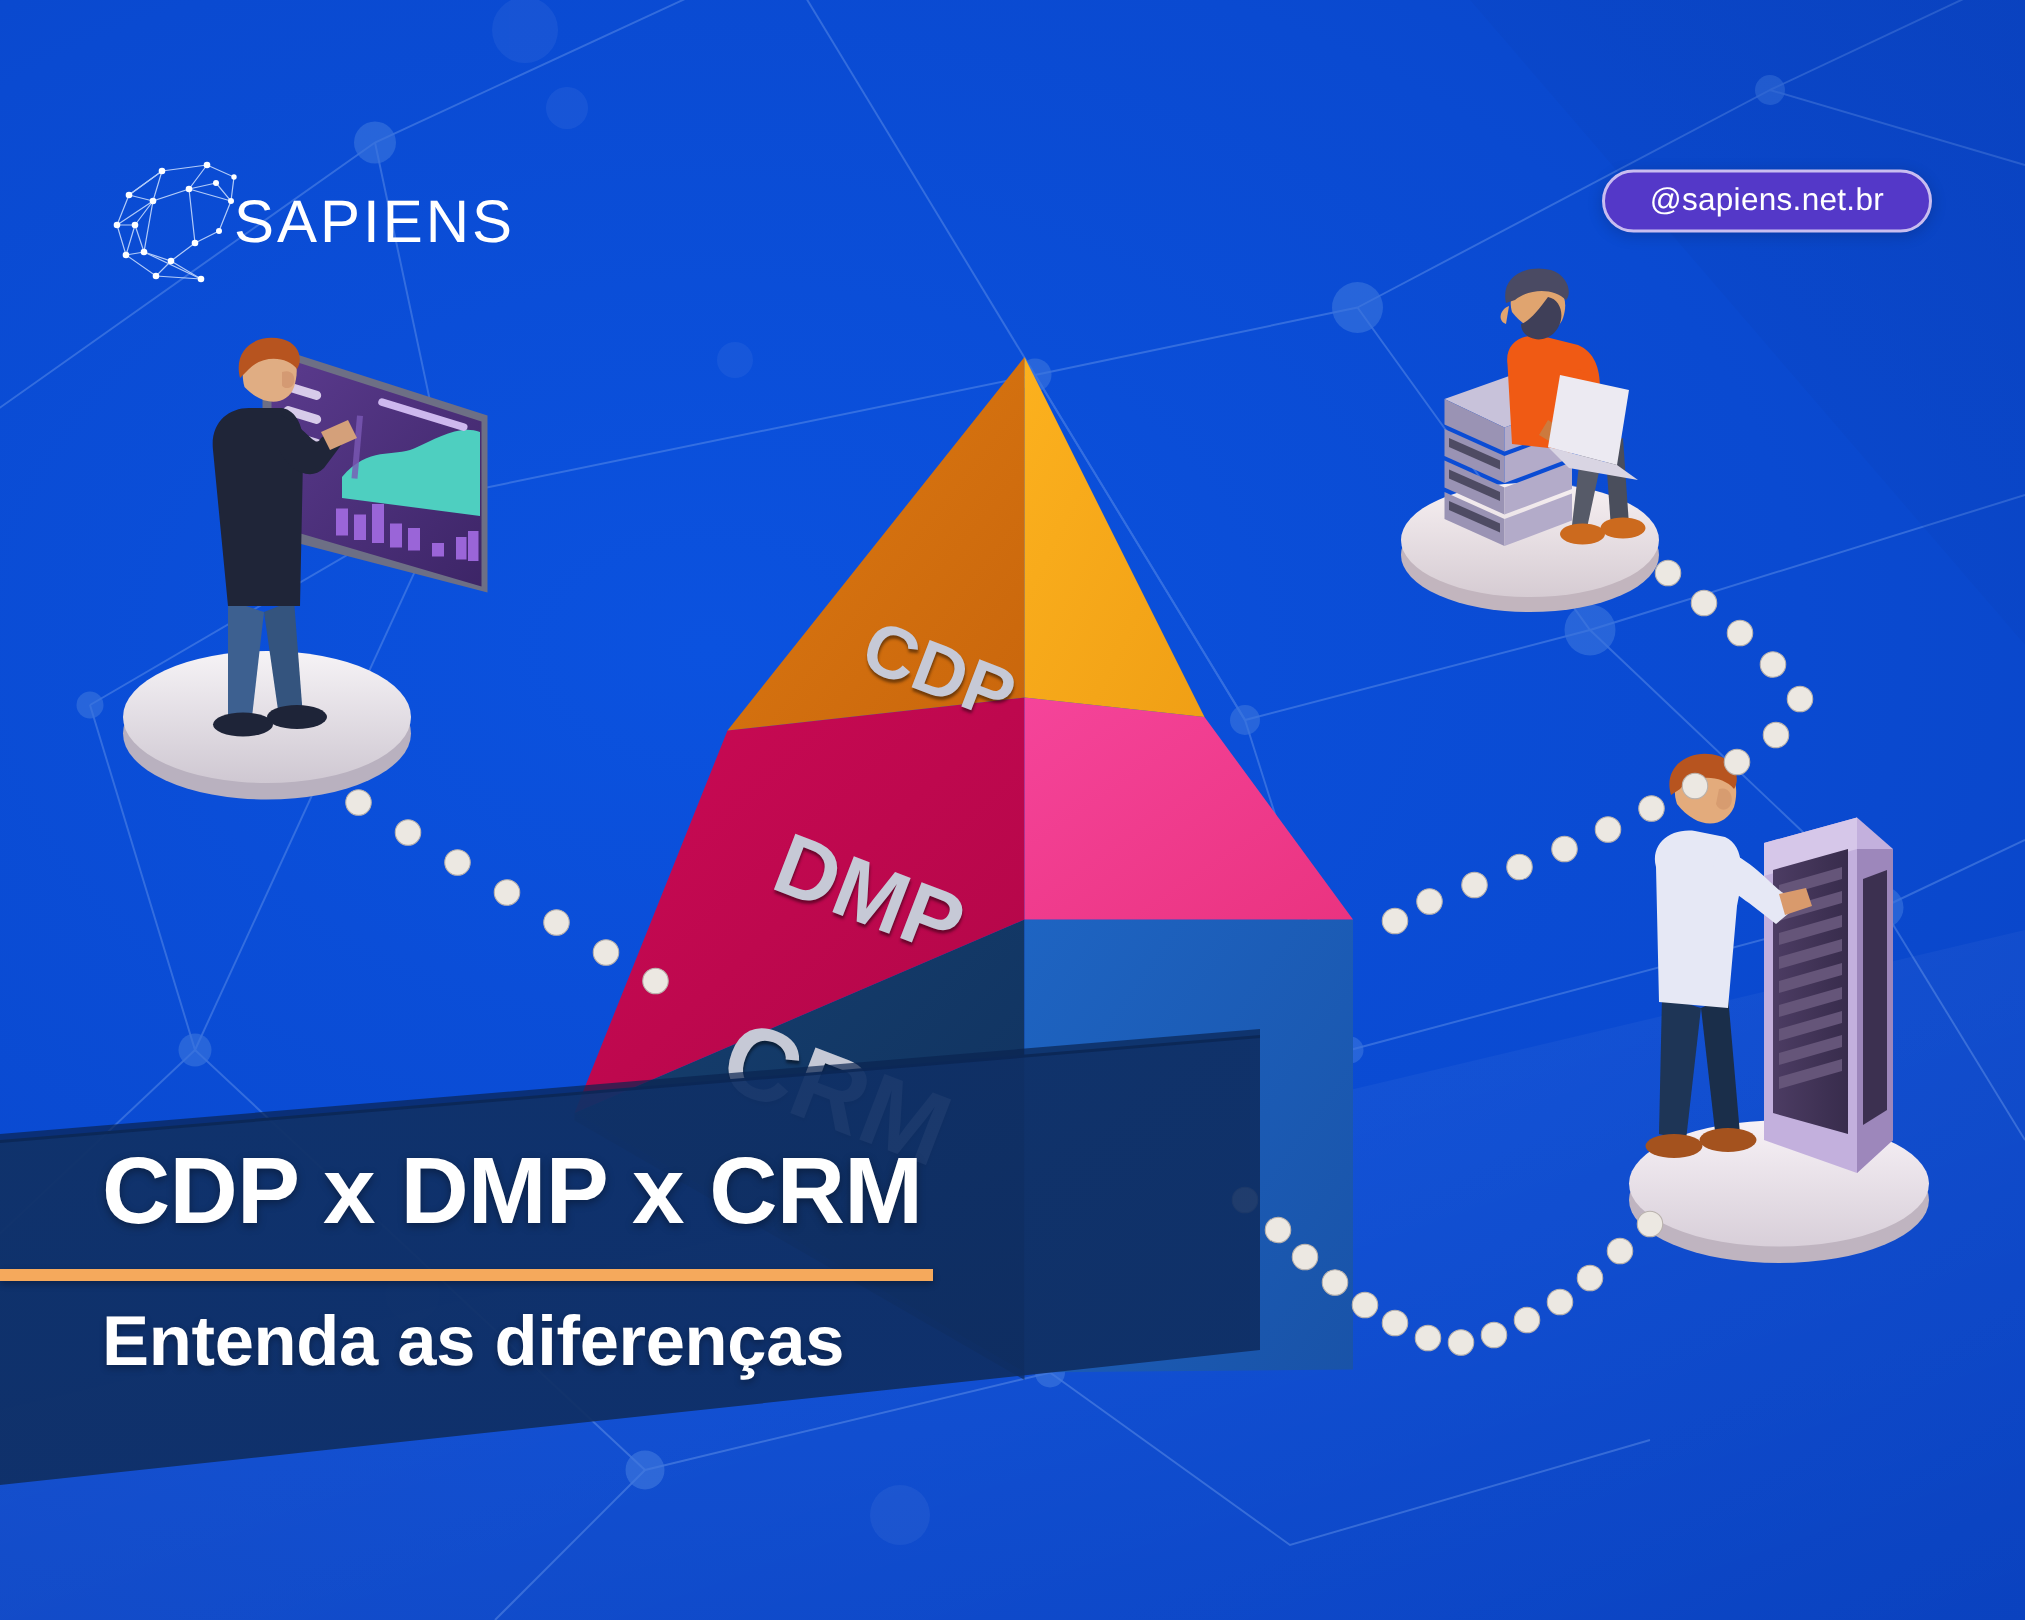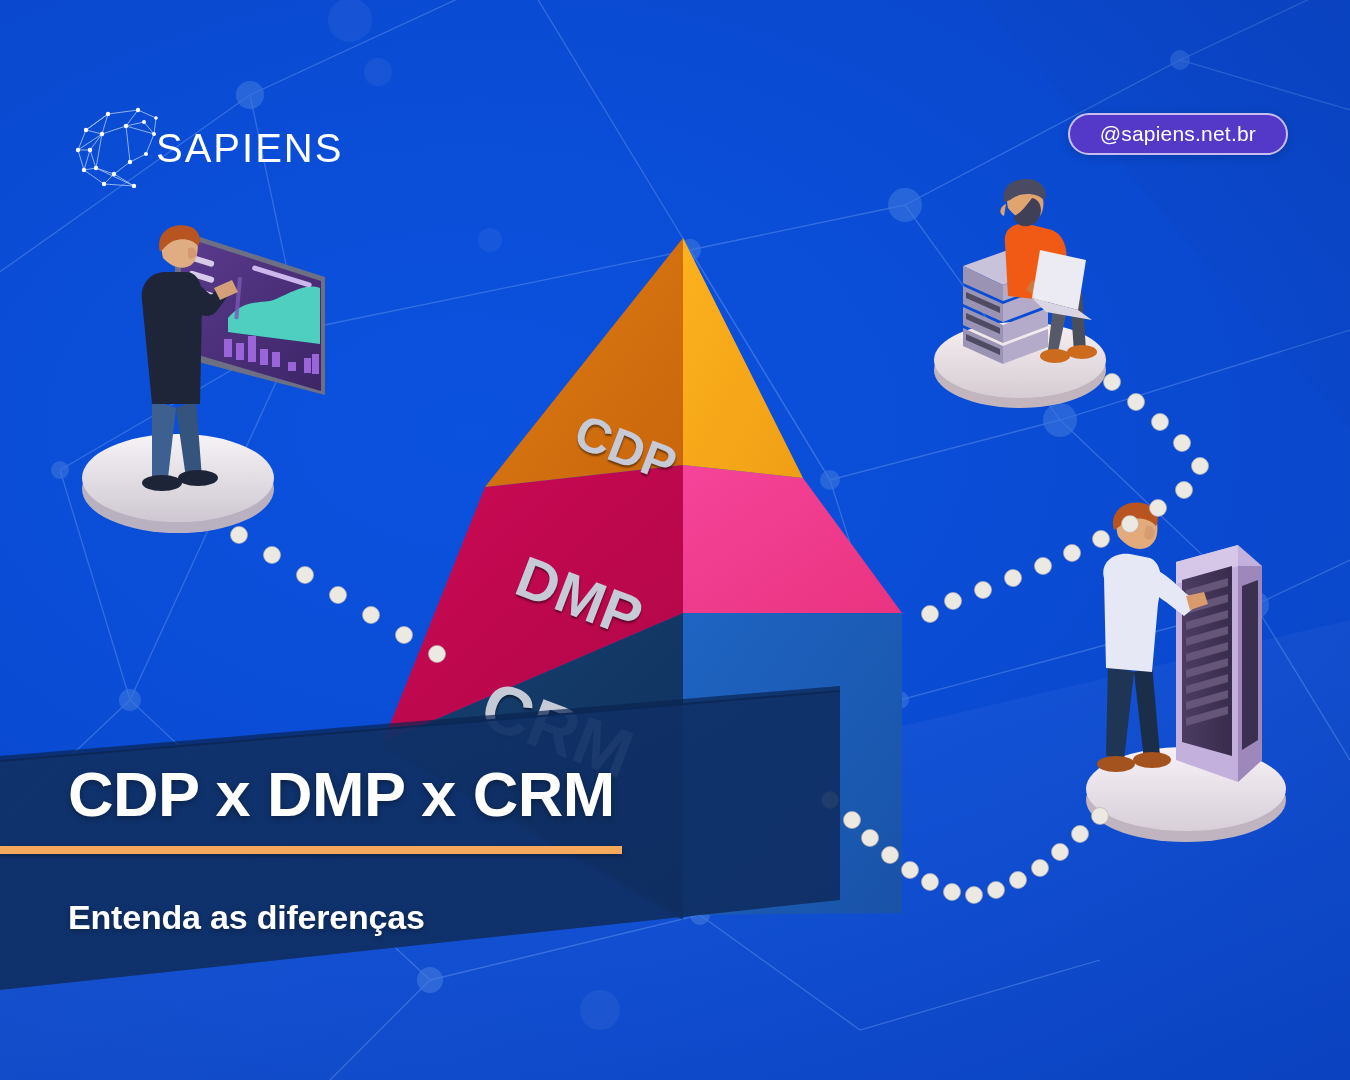--- a/index.html
+++ b/index.html
@@ -31,22 +31,22 @@
   #title-block { position:absolute; left:0; top:738px; width:700px; height:200px; }
   #main-title {
     position:absolute; left:68px; top:20px;
     font-size:63px; font-weight:bold; color:#ffffff; letter-spacing:-.5px;
     text-shadow:0 2px 6px rgba(0,0,0,.35); white-space:nowrap;text-align:center;
   }
   #title-rule { position:absolute; left:0; top:108px; width:622px; height:8px;
                 background:#f5a95c; box-shadow:0 2px 5px rgba(0,0,0,.3); }
   #subtitle {
     position:absolute; left:68px; top:128px;
-    font-size:34px; font-weight:bold; color:#ffffff; letter-spacing:-.2px;
-    text-shadow:0 2px 5px rgba(0,0,0,.3); white-space:nowrap;margin-top:32px;
+    font-size:47px; font-weight:bold; color:#ffffff; letter-spacing:-.2px;
+    text-shadow:0 2px 5px rgba(0,0,0,.3); white-space:nowrap;
   }
 
   
   .pyr-label { position:absolute; font-weight:bold; color:#c6c9d6;
                text-shadow:1px 2px 2px rgba(0,0,0,.45); }
   #label-cdp { left:574px; top:420px; font-size:49px; transform:rotate(21deg); }
   #label-dmp { left:515px; top:563px; font-size:58px; transform:rotate(21deg); }
   #label-crm { left:480px; top:690px; font-size:68px; transform:rotate(21deg); }
 </style>
 </head>

